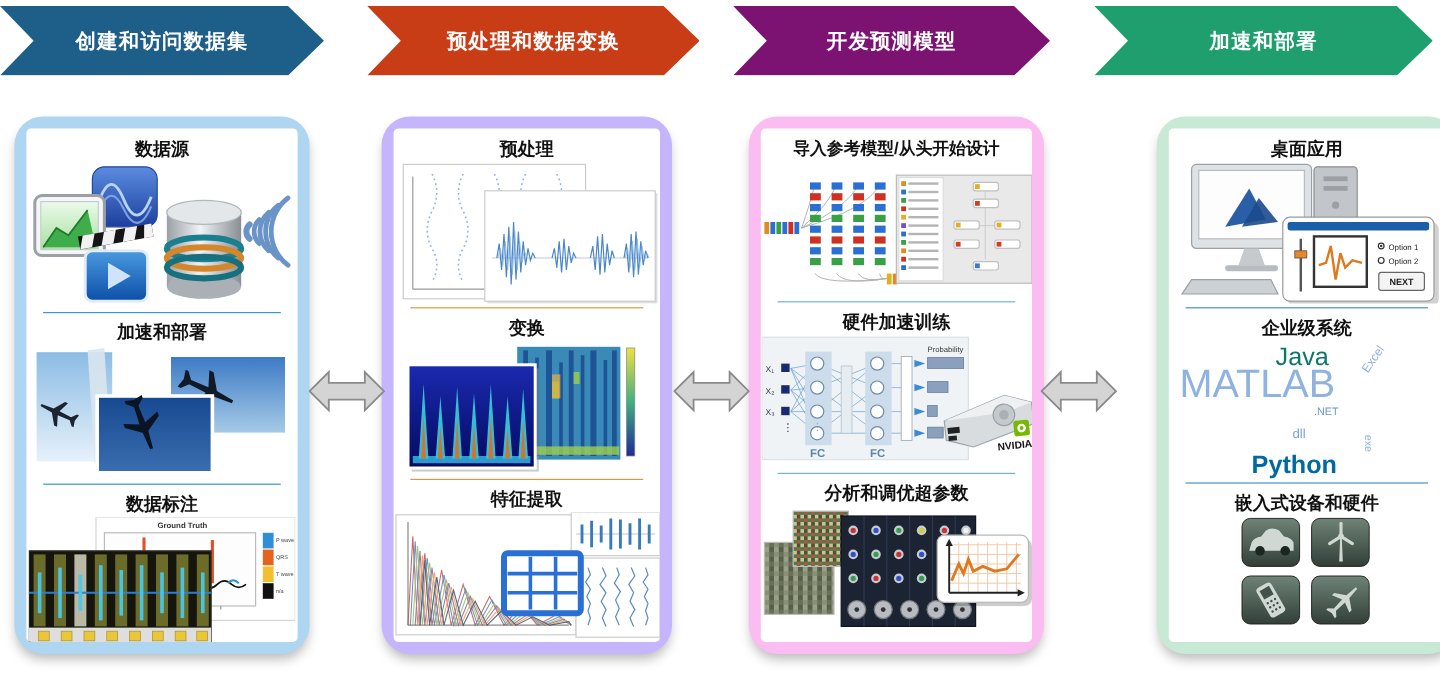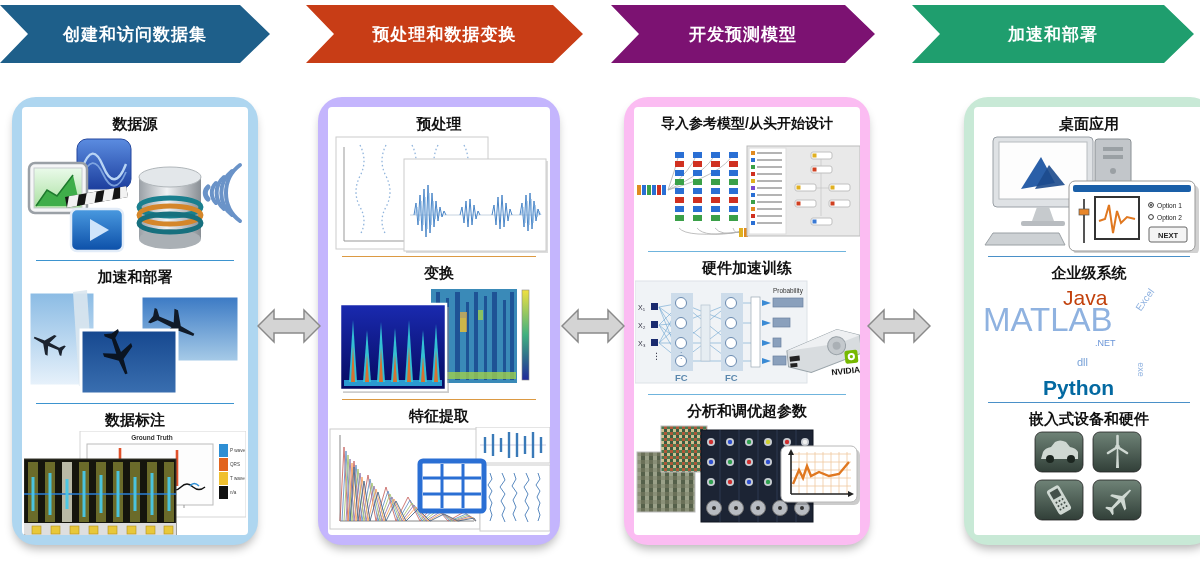--- a/index.html
+++ b/index.html
@@ -32,21 +32,21 @@
   .d3{border-top:1.6px solid #6fb4dd;}
   .d4{border-top:1.6px solid #4a90c8;}
 
   
   .conn{position:absolute;top:306px;width:64px;height:40px;}
   .k1{left:257px;} .k2{left:561px;} .k3{left:867px;}
 
   
   .cloud{position:relative;width:212px;height:114px;margin:1px auto 0;}
   .cloud span{position:absolute;white-space:nowrap;line-height:1;}
-  .w-java{left:80px;top:2px;font-size:21px;color:#c2410c;}
+  .w-java{left:80px;top:2px;font-size:21px;color:#0f766e;}
   .w-excel{left:150px;top:10px;font-size:10px;color:#8fb2e0;transform:rotate(-55deg);}
   .w-matlab{left:0;top:18px;font-size:33px;color:#8fb2e0;}
   .w-net{left:112px;top:54px;font-size:9px;color:#6a95d8;}
   .w-cpp{left:16px;top:56px;font-size:34px;color:#4a7fd4;}
   .w-dll{left:94px;top:72px;font-size:11px;color:#7aa3d8;}
   .w-exe{left:150px;top:80px;font-size:9px;color:#8fb2e0;transform:rotate(90deg);}
   .w-python{left:60px;top:92px;font-size:21px;color:#0369a1;font-weight:bold;}
 </style>
 </head>
 <body>

